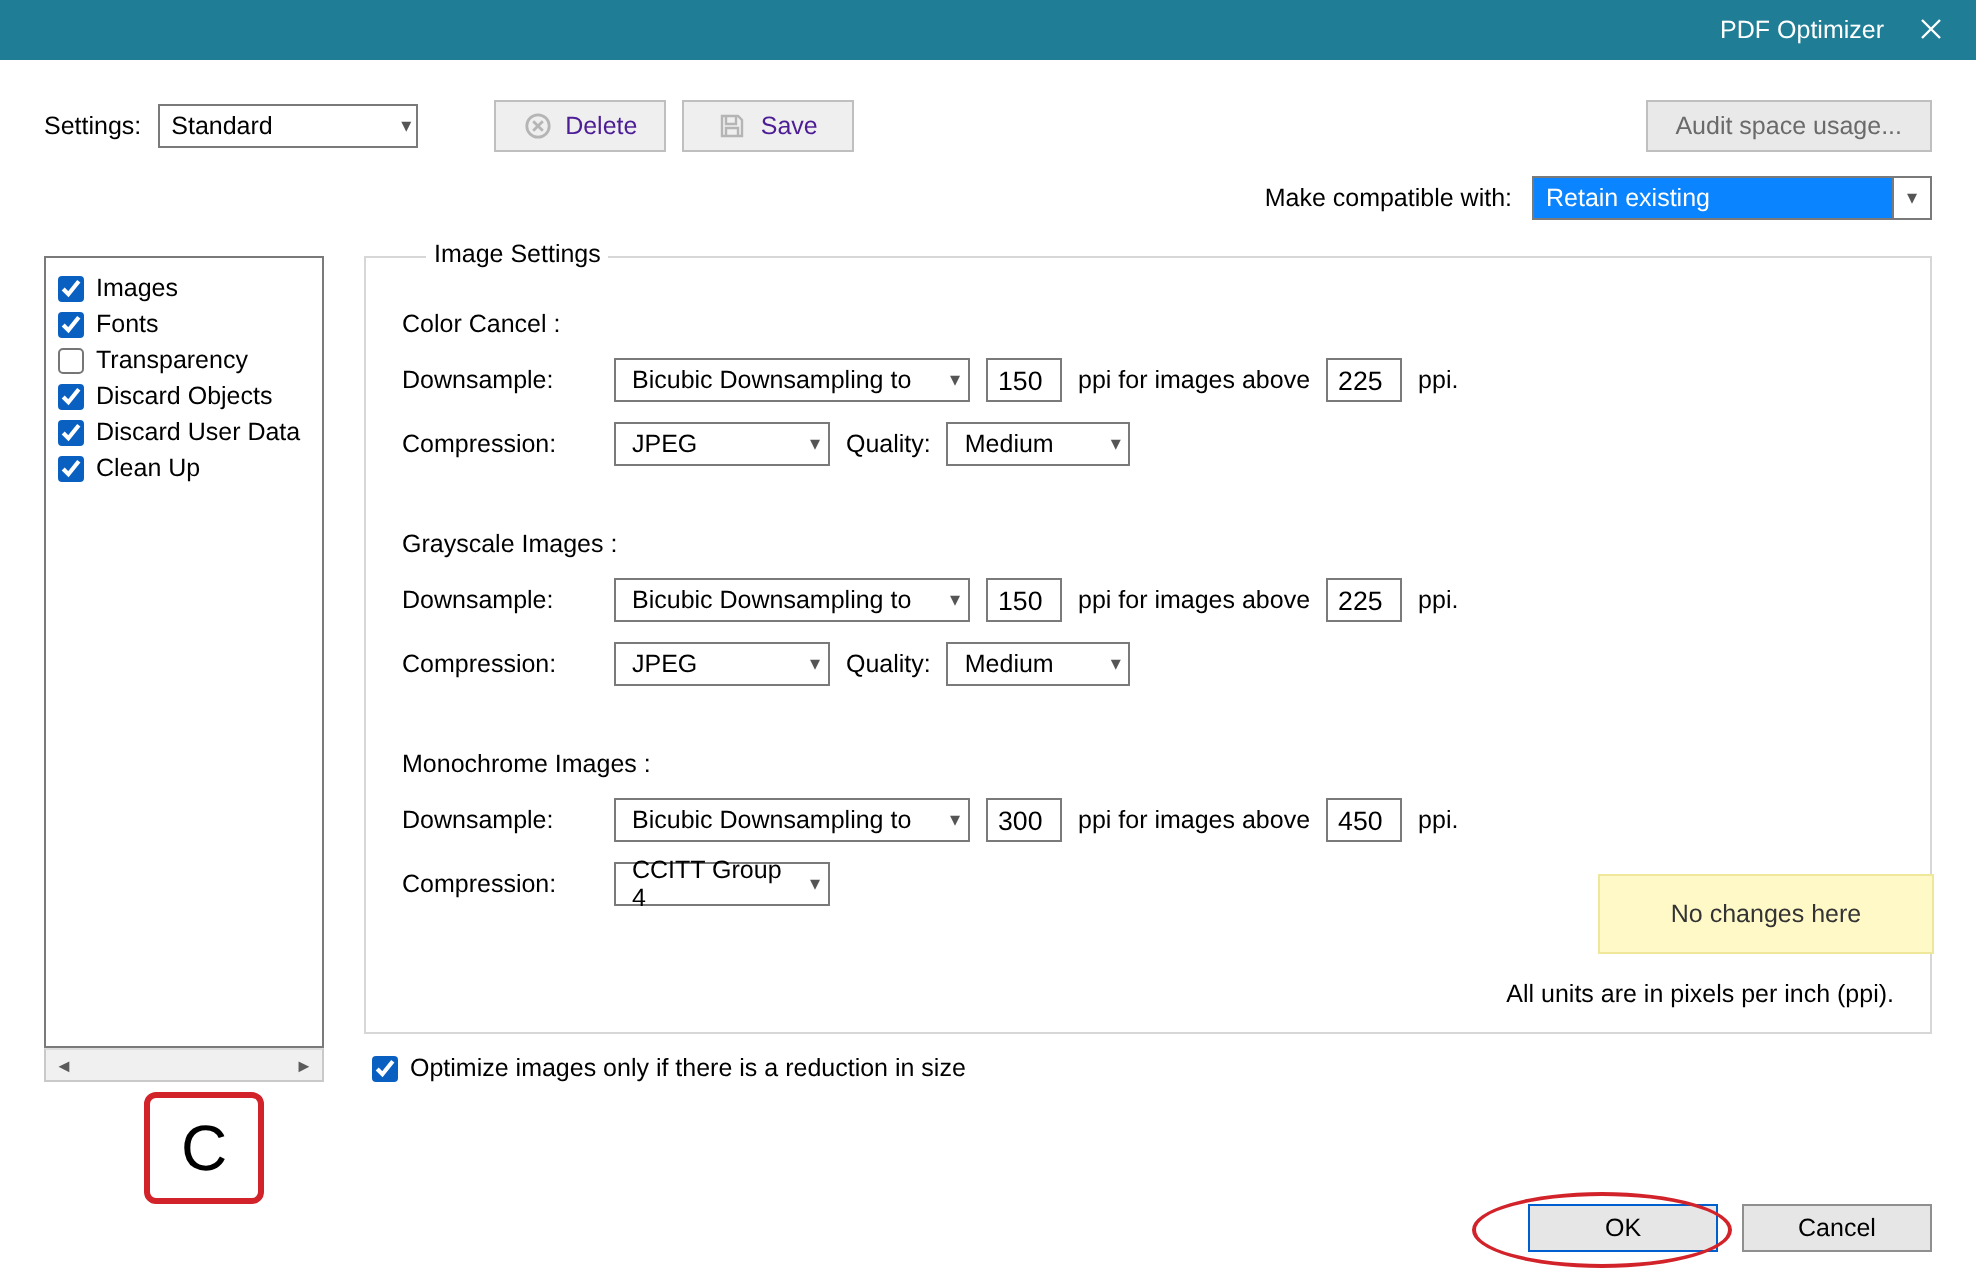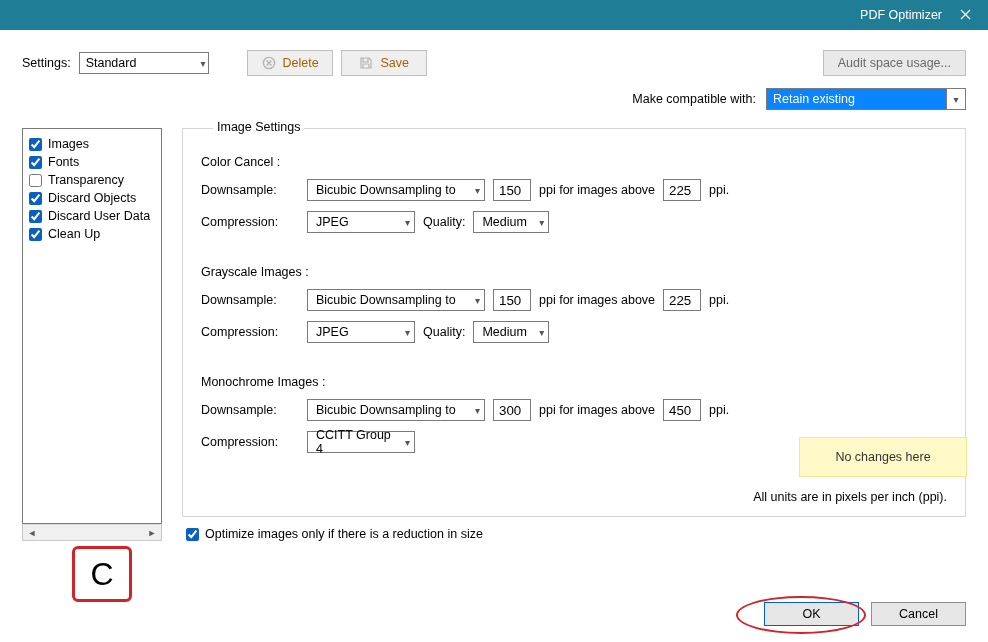--- a/index.html
+++ b/index.html
@@ -11,21 +11,21 @@
   .titlebar .title { flex:1; font-size:12.5px;text-align:right; }
   .titlebar .close { width:46px; height:30px; display:flex; align-items:center; justify-content:center; color:#fff; font-size:13px; }
 
   
   .toprow { display:flex; align-items:center; padding:20px 22px 8px 22px; gap:8px; }
   .lbl { color:#000; }
   .settings-combo { width:130px; height:22px; border:1px solid #7a7a7a; background:#fff; display:flex; align-items:center; justify-content:space-between; padding:0 2px 0 6px; }
   .settings-combo .chev { font-size:10px; color:#555; }
 
   .tb-btn {
-    height:26px; min-width:86px; border:1px solid #bfbfbf; background:#efefef; color:#a16207;
+    height:26px; min-width:86px; border:1px solid #bfbfbf; background:#efefef; color:#4c1d95;
     display:inline-flex; align-items:center; justify-content:center; gap:6px; font-size:12.5px;
     padding:12px 10px;
   }
   .tb-btn .ico { width:16px; height:16px; display:inline-flex; align-items:center; justify-content:center; }
 
   .audit-btn {
     margin-left:auto; height:26px; border:1px solid #bfbfbf; background:#e9e9e9; color:#6a6a6a;
     padding:10px 14px; display:inline-flex; align-items:center;
   }
 
@@ -55,21 +55,21 @@
   .fs { flex:1; border:1px solid #d7d7d7; position:relative; padding:22px 18px 12px 18px; }
   .fs-legend { position:absolute; top:-9px; left:10px; background:#fff; padding:0 4px; color:#000; font-size:12.5px;margin-left:20px;}
 
   .sect-title { color:#000; margin:4px 0 10px; }
   .row { display:flex; align-items:center; gap:8px; margin-bottom:10px; }
   .row .lbl-w { width:98px; }
   .sel { height:22px; border:1px solid #7a7a7a; background:#fff; display:flex; align-items:center; justify-content:space-between; padding:0 4px 0 8px; }
   .sel .chev { font-size:10px; color:#555; margin-left:6px; }
   .sel-180 { width:178px; }
   .sel-110 { width:108px; }
-  .sel-q  { width:76px; }
+  .sel-q  { width:92px; }
   .num { width:38px; height:22px; border:1px solid #7a7a7a; text-align:left; padding:0 5px; background:#fff; }
   .gap-lg { height:18px; }
 
   .note-box { position:absolute; right:-2px; top:308px; width:168px; height:40px; background:#fff9c8; border:1px solid #efe79a; display:flex; align-items:center; justify-content:center; color:#333; font-size:12.5px;}
   .units { position:absolute; right:18px; bottom:12px; color:#000; font-size:12.5px;}
 
   
   .below-opt { padding:10px 0 0 4px; display:flex; align-items:center; gap:6px; }
   .below-opt input[type=checkbox]{ width:13px; height:13px; accent-color:#0a60c1; margin:0; }
 

